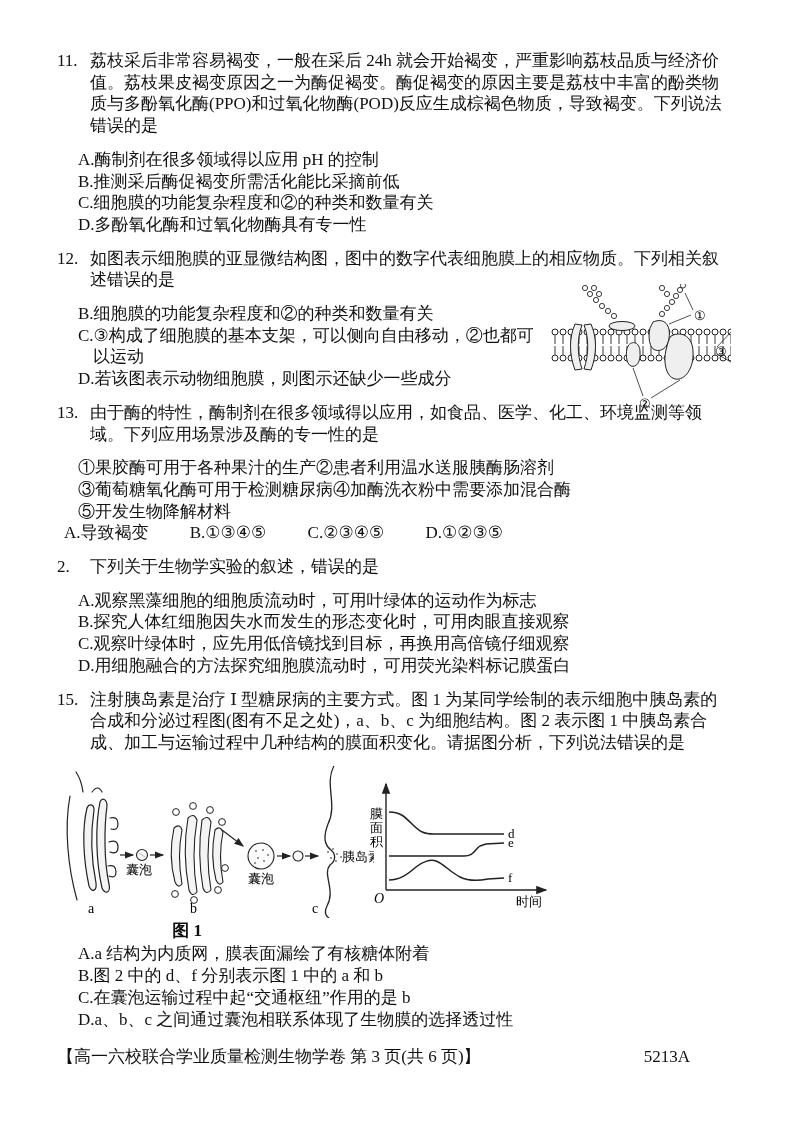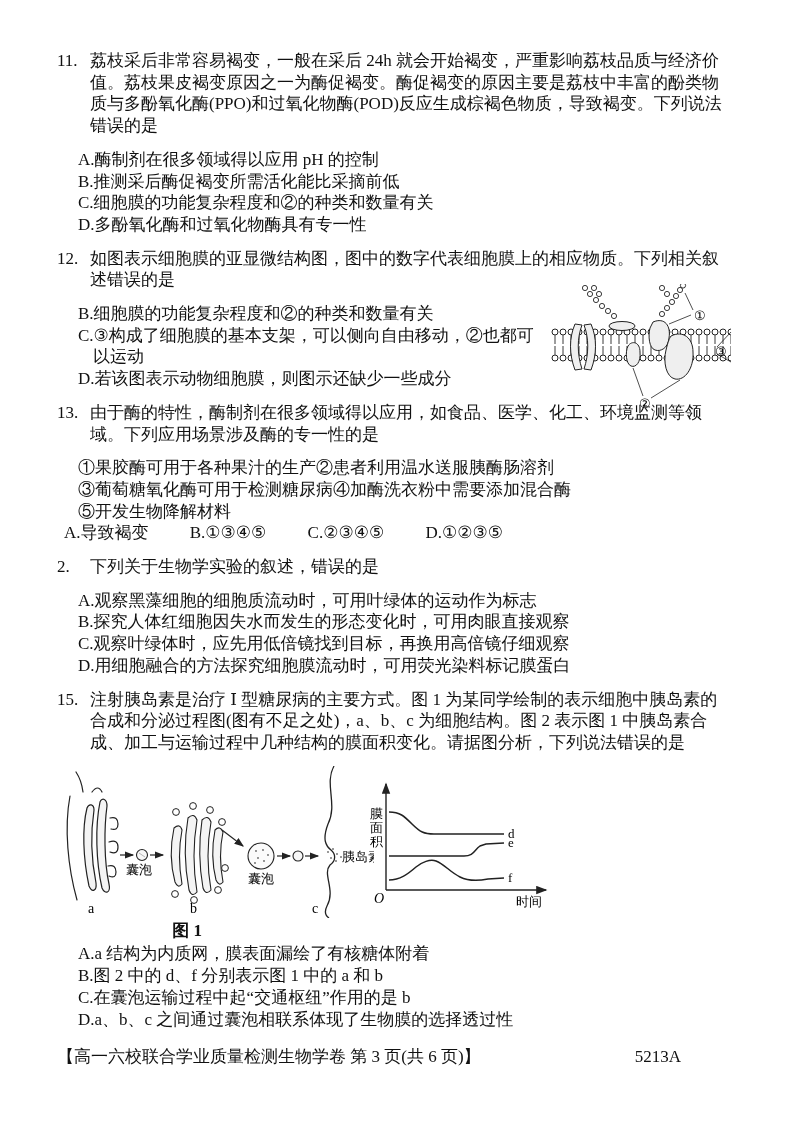--- a/index.html
+++ b/index.html
@@ -20,21 +20,21 @@
   .figures{display:flex;align-items:flex-start;margin:6px 0 2px -16px;}
   .figbox{display:flex;flex-direction:column;}
   .figbox.f2{margin-left:-6px;margin-top:6px;}
   .figcap{text-align:center;margin-top:2px;}
   .f1cap{width:250px;font-weight:bold;}
   .f2cap{width:195px;}
   svg{display:block;}
   svg text{font-family:"Liberation Serif","DejaVu Serif",serif;}
   .membrane-svg{position:absolute;top:36px;right:-22px;}
   .footer{position:relative;margin-top:16px;}
-  .footer-code{position:absolute;right:64px;top:0;font-family:"Liberation Serif","DejaVu Serif",serif;}
+  .footer-code{position:absolute;right:55px;top:0;font-family:"Liberation Serif","DejaVu Serif",serif;}
 </style>
 </head>
 <body>
 
 <div class="page">
 
   <div class="q">
     <span class="qnum">11.</span>
     <div class="stem">荔枝采后非常容易褐变，一般在采后 24h 就会开始褐变，严重影响荔枝品质与经济价值。荔枝果皮褐变原因之一为酶促褐变。酶促褐变的原因主要是荔枝中丰富的酚类物质与多酚氧化酶(PPO)和过氧化物酶(POD)反应生成棕褐色物质，导致褐变。下列说法错误的是</div>
     <div class="opt">A.酶制剂在很多领域得以应用 pH 的控制</div>

